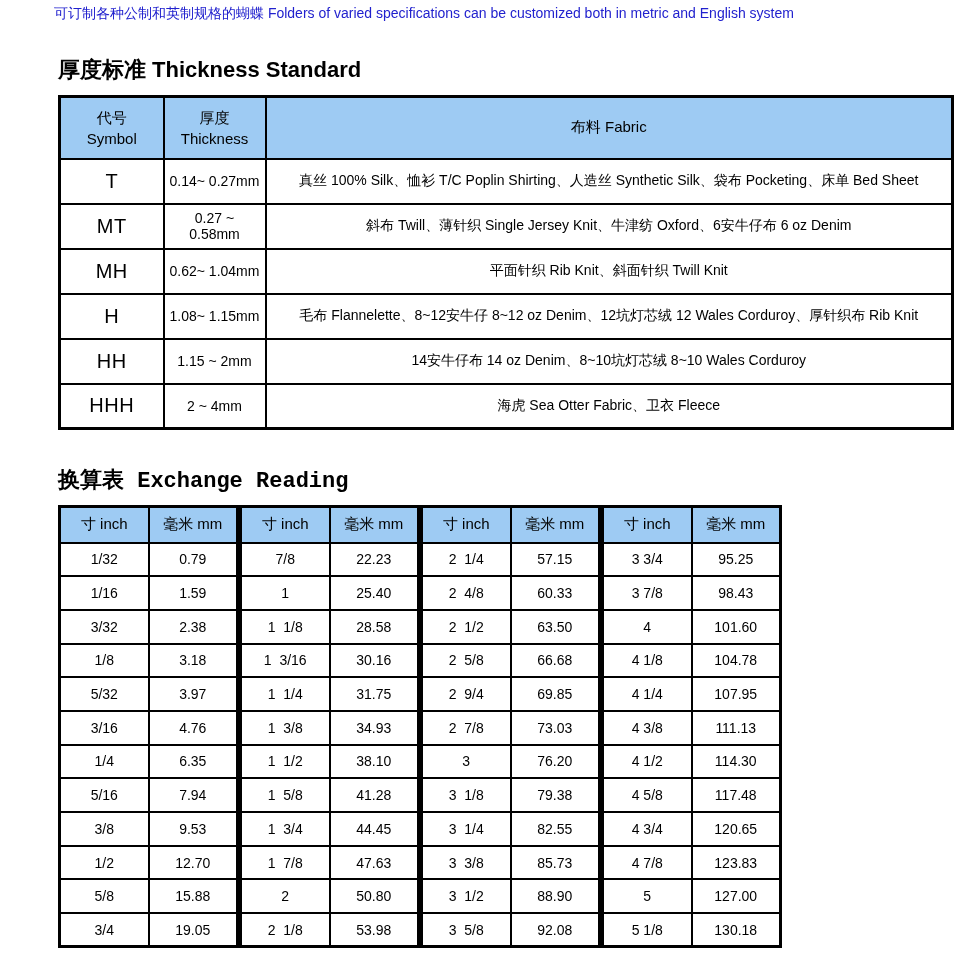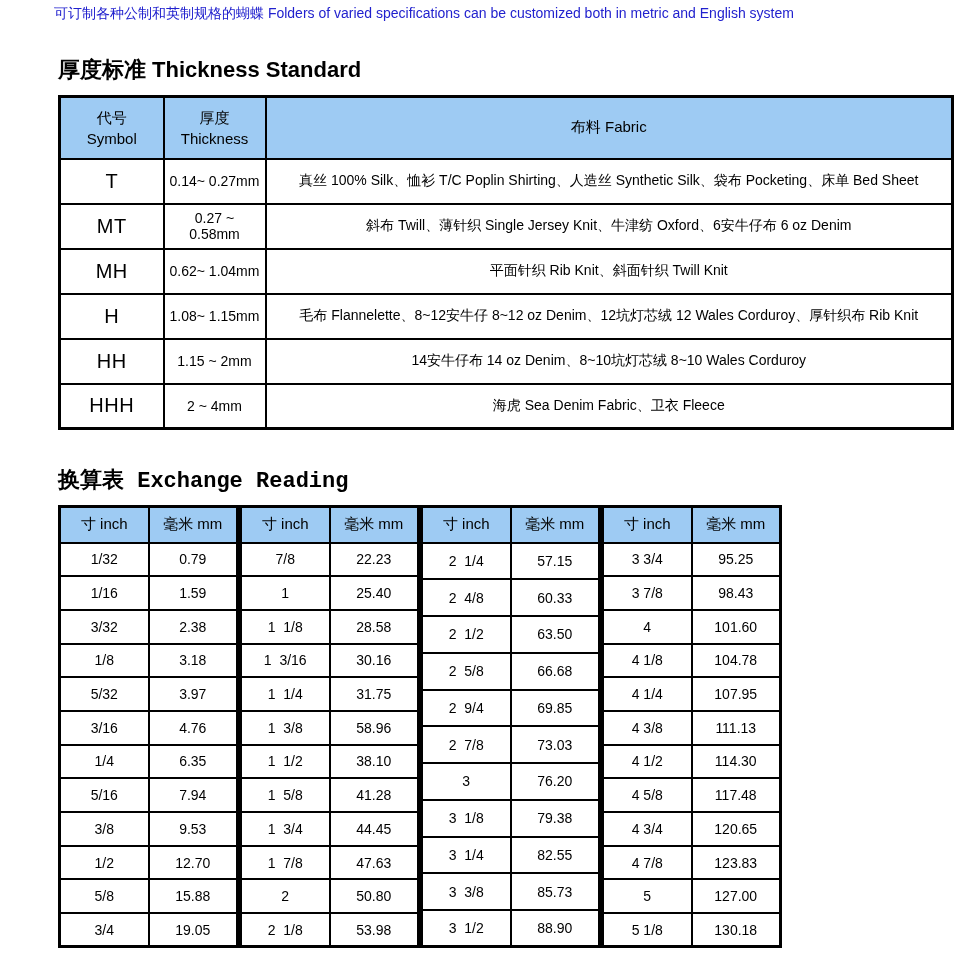--- a/index.html
+++ b/index.html
@@ -110,21 +110,21 @@
           <td class="fab">毛布 Flannelette、8~12安牛仔 8~12 oz Denim、12坑灯芯绒 12 Wales Corduroy、厚针织布 Rib Knit</td>
         </tr>
         <tr>
           <td class="sym">HH</td>
           <td class="thk">1.15 ~ 2mm</td>
           <td class="fab">14安牛仔布 14 oz Denim、8~10坑灯芯绒 8~10 Wales Corduroy</td>
         </tr>
         <tr>
           <td class="sym">HHH</td>
           <td class="thk">2 ~ 4mm</td>
-          <td class="fab">海虎 Sea Denim Fabric、卫衣 Fleece</td>
+          <td class="fab">海虎 Sea Otter Fabric、卫衣 Fleece</td>
         </tr>
       </tbody>
   </table>
 
   <h2 class="section-title title-exchange">换算表 Exchange Reading</h2>
 
   <div class="exchange-row">
     <table class="bordered exchange-table">
       <thead>
         <tr>
@@ -206,21 +206,21 @@
           <tr>
             <td>1  3/16</td>
             <td>30.16</td>
           </tr>
           <tr>
             <td>1  1/4</td>
             <td>31.75</td>
           </tr>
           <tr>
             <td>1  3/8</td>
-            <td>58.96</td>
+            <td>34.93</td>
           </tr>
           <tr>
             <td>1  1/2</td>
             <td>38.10</td>
           </tr>
           <tr>
             <td>1  5/8</td>
             <td>41.28</td>
           </tr>
           <tr>
@@ -286,20 +286,24 @@
             <td>82.55</td>
           </tr>
           <tr>
             <td>3  3/8</td>
             <td>85.73</td>
           </tr>
           <tr>
             <td>3  1/2</td>
             <td>88.90</td>
           </tr>
+          <tr>
+            <td>3  5/8</td>
+            <td>92.08</td>
+          </tr>
         </tbody>
     </table>
     <table class="bordered exchange-table">
       <thead>
         <tr>
           <th>寸 inch</th>
           <th>毫米 mm</th>
         </tr>
       </thead>
       <tbody>

